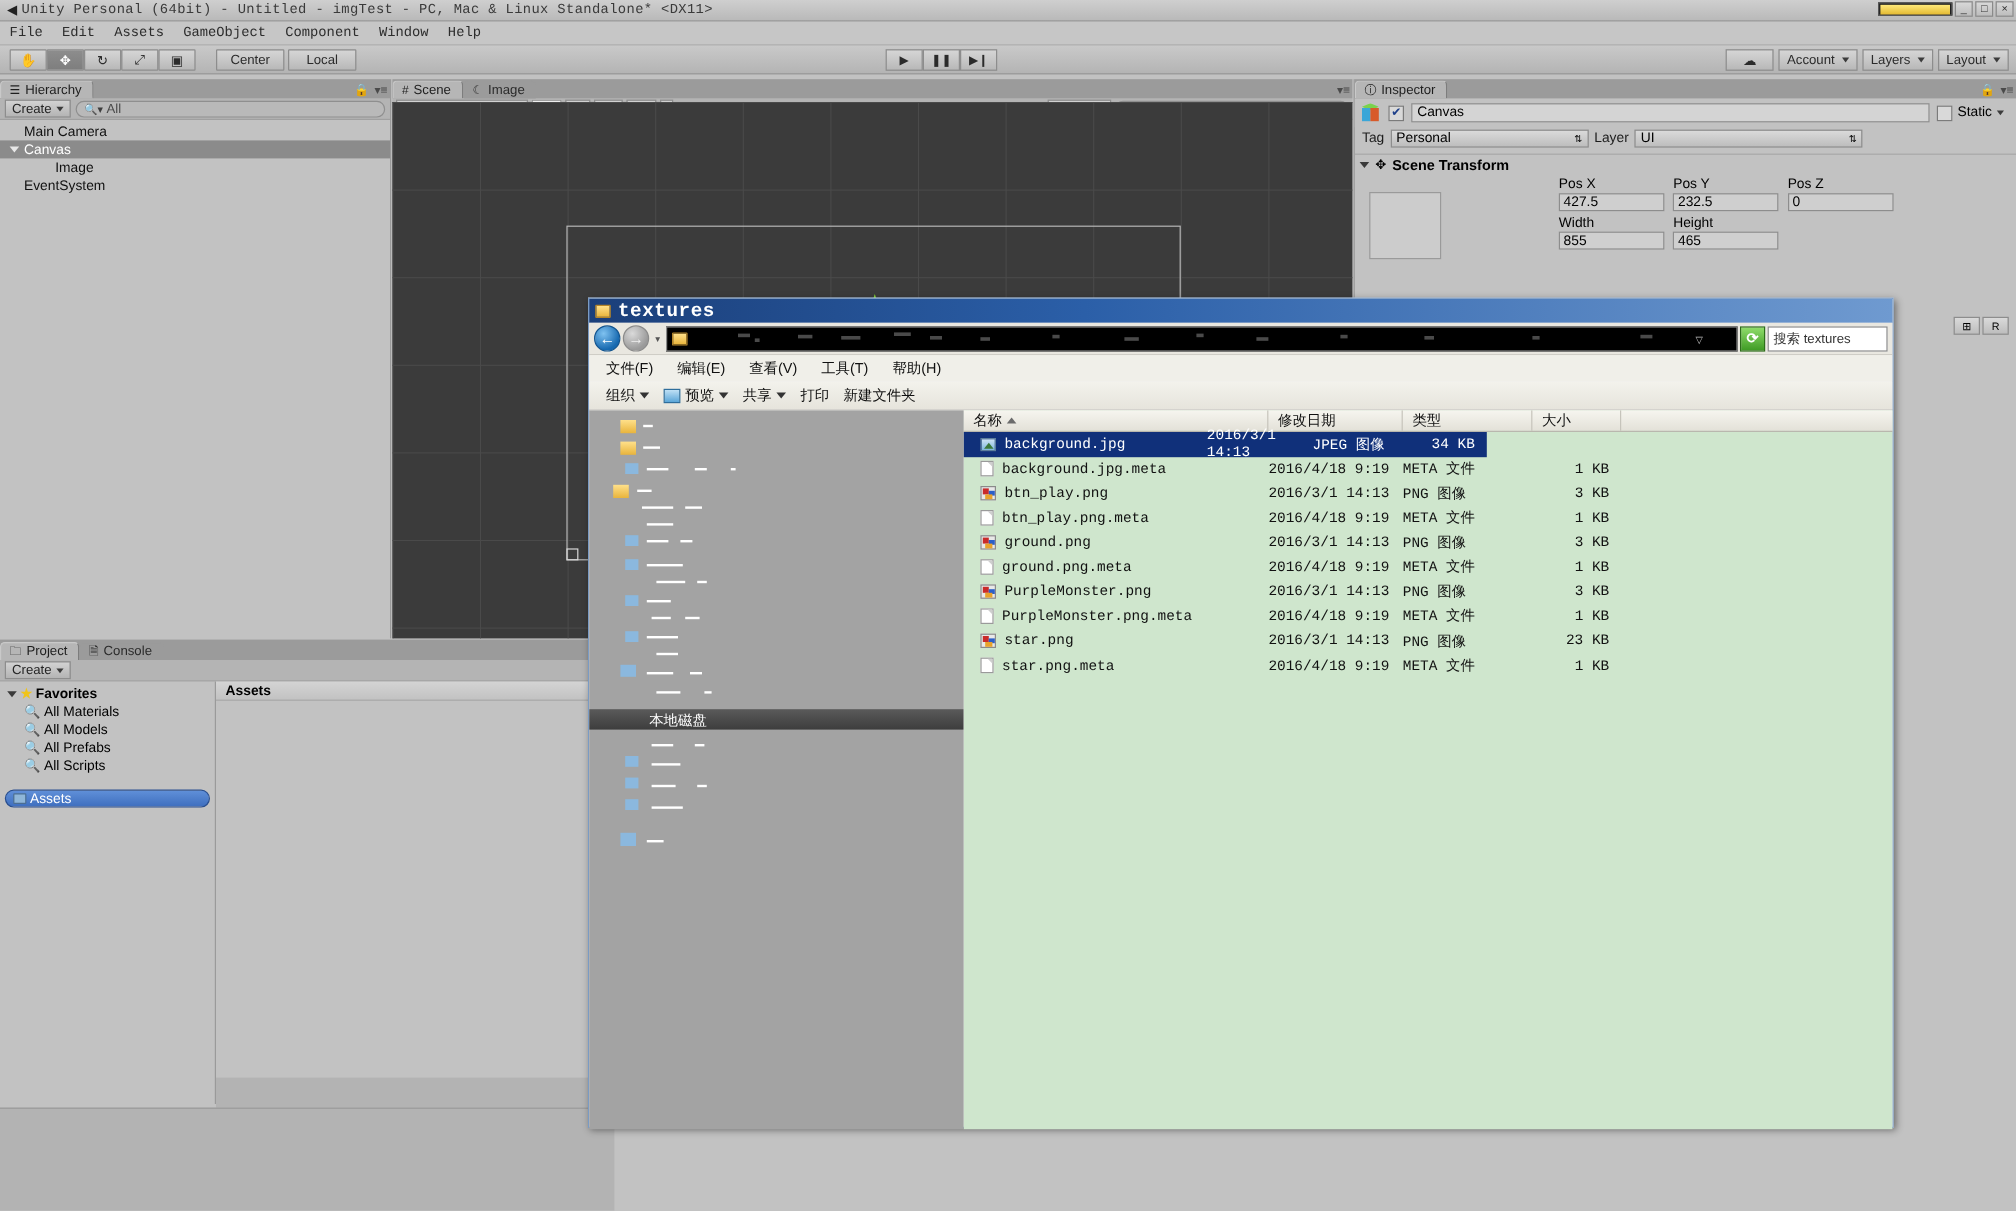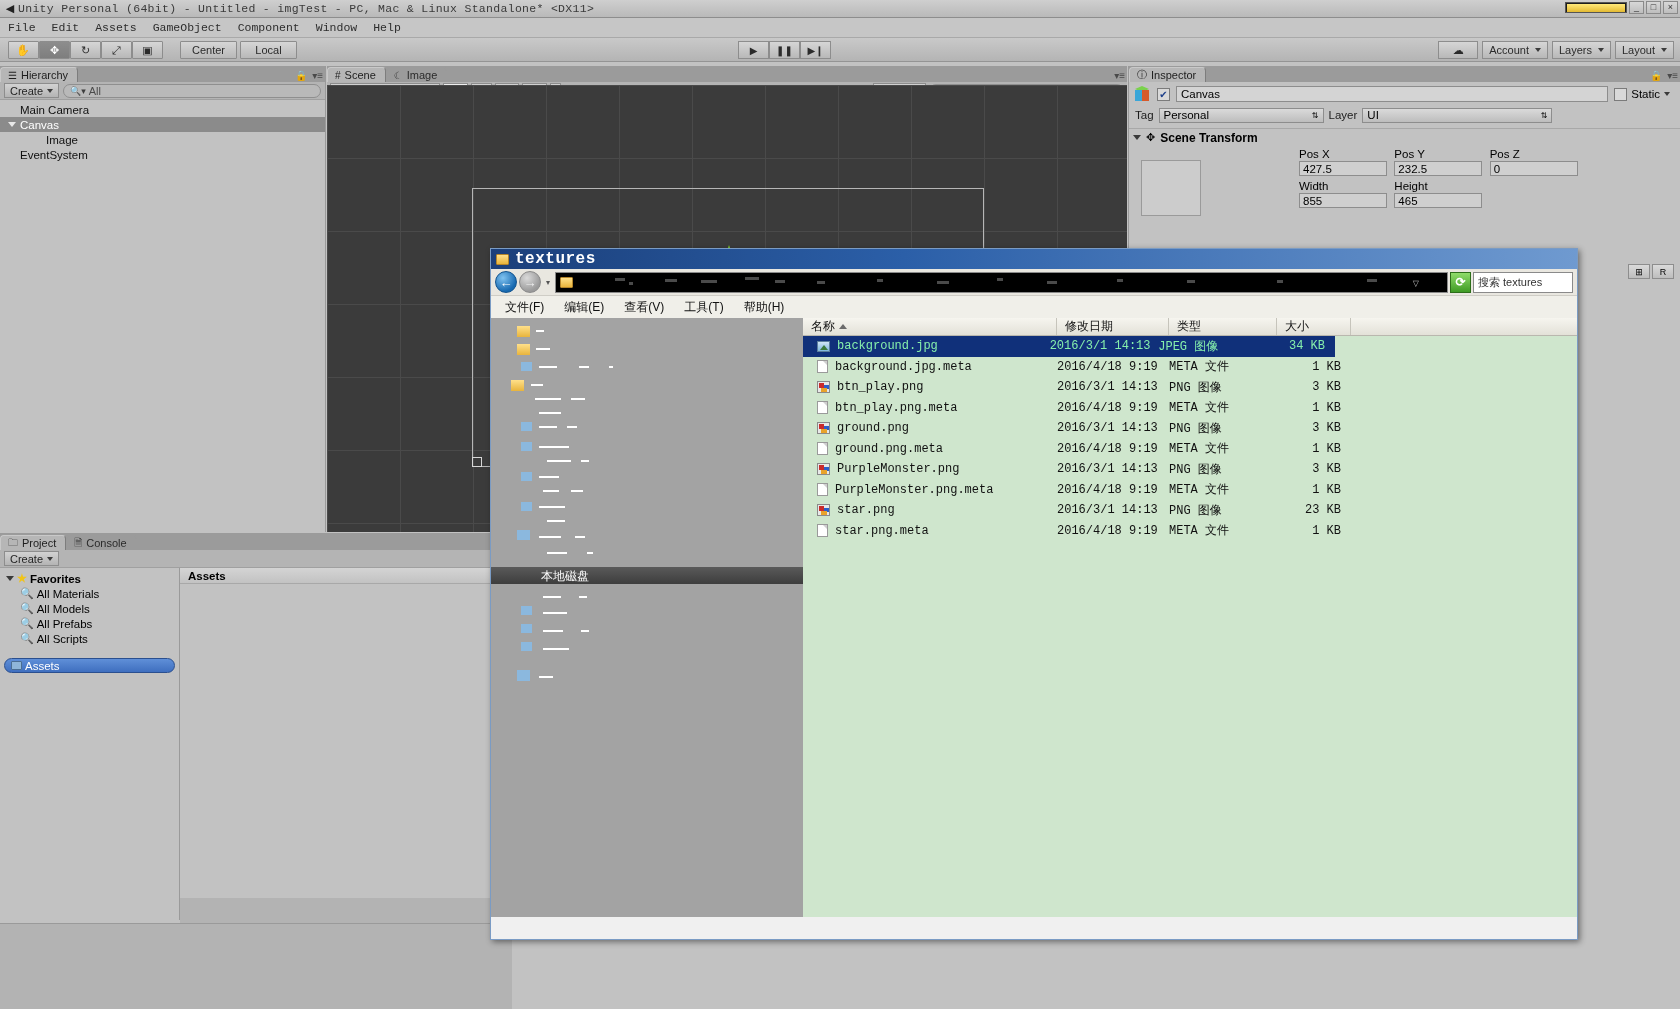--- a/index.html
+++ b/index.html
@@ -241,21 +241,21 @@
   .nav-sel span{ position:absolute;left:50px;top:1px;color:#fff;font-size:12px;}
   .ex-files{ flex:1;background:#cfe6cd;}
   .fh{ height:18px;background:linear-gradient(#f6f5ef,#e3e1d8);display:flex;border-bottom:1px solid #b9b7ae;}
   .fh div{ display:flex;align-items:center;padding-left:8px;font-size:12px;color:#111;
     border-right:1px solid #c6c4bb;gap:4px;}
   .fh .sortarrow{ width:0;height:0;border-left:4px solid transparent;border-right:4px solid transparent;
     border-bottom:5px solid #6b6b6b;}
   .c-name{ width:254px; } .c-date{ width:112px; } .c-type{ width:108px; } .c-size{ width:74px; }
   .frow{ height:20.5px;display:flex;align-items:center;font-family:"Liberation Mono",monospace;
     font-size:12px;color:#111;}
-  .frow.sel{ background:#10307a;color:#86efac;width:532px;}
+  .frow.sel{ background:#10307a;color:#ffffff;width:436px;}
   .frow .fn{ width:254px;display:flex;align-items:center;gap:7px;padding-left:14px;}
   .frow .fd{ width:112px; }
   .frow .ft{ width:108px; }
   .frow .fs{ width:74px;text-align:right;padding-right:10px;}
   .ico-jpg{ width:13px;height:11px;background:linear-gradient(#cfe4f5,#7fb8dd);
     border:1px solid #5b7e9c;position:relative;flex:none;}
   .ico-jpg::after{content:"";position:absolute;left:2px;bottom:1px;width:0;height:0;
     border-left:4px solid transparent;border-right:4px solid transparent;border-bottom:5px solid #3c7a3c;}
   .ico-png{ width:13px;height:12px;background:#e8e8e8;border:1px solid #8a8a8a;position:relative;flex:none;}
   .ico-png i{position:absolute;display:block;}
@@ -597,20 +597,41 @@
   </div>
 
   <div class="ex-menus">
     <span>文件(F)</span>
     <span>编辑(E)</span>
     <span>查看(V)</span>
     <span>工具(T)</span>
     <span>帮助(H)</span>
   </div>
 
+  <div class="ex-cmdbar">
+    <div class="cmd">
+      <span>组织</span>
+      <i class="dn"></i>
+    </div>
+    <div class="cmd">
+      <span class="prev-ico"></span>
+      <span>预览</span>
+      <i class="dn"></i>
+    </div>
+    <div class="cmd">
+      <span>共享</span>
+      <i class="dn"></i>
+    </div>
+    <div class="cmd">
+      <span>打印</span>
+    </div>
+    <div class="cmd">
+      <span>新建文件夹</span>
+    </div>
+  </div>
 
   <div class="ex-body">
 
     <div class="ex-nav">
       <span class="nf" style="left:26px;top:8px;width:13px;height:11px;"></span>
       <span class="n" style="left:45px;top:12px;width:8px;height:2px;"></span>
       <span class="nf" style="left:26px;top:26px;width:13px;height:11px;"></span>
       <span class="n" style="left:45px;top:30px;width:14px;height:2px;"></span>
       <span class="nb" style="left:30px;top:44px;width:11px;height:9px;"></span>
       <span class="n" style="left:48px;top:48px;width:18px;height:2px;"></span>

